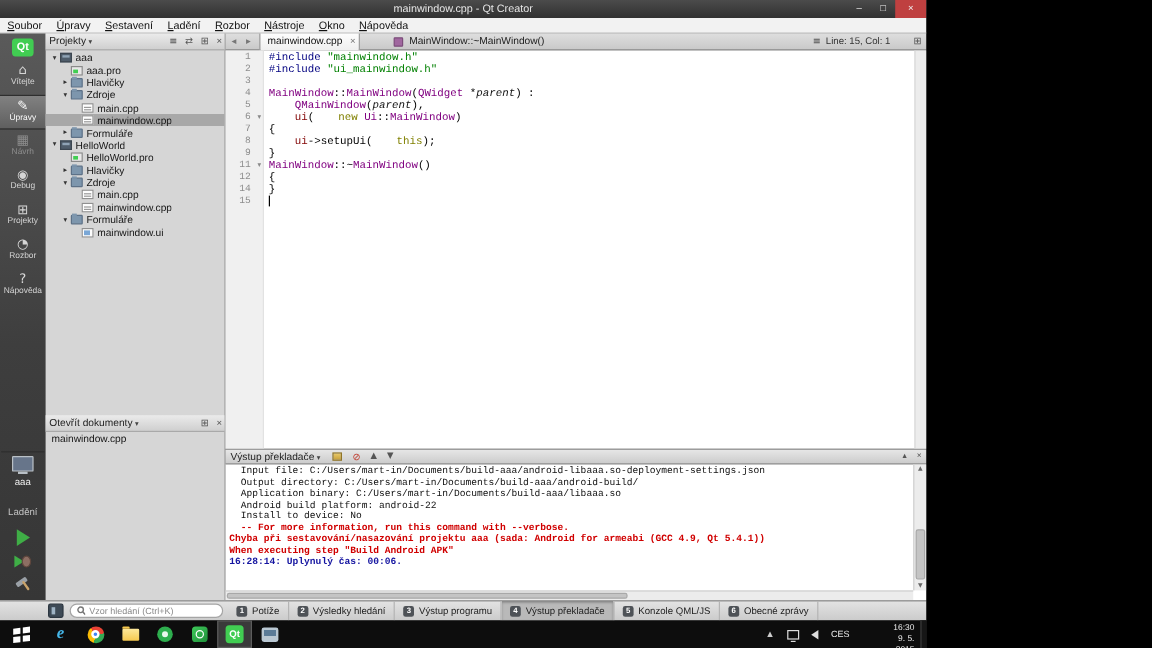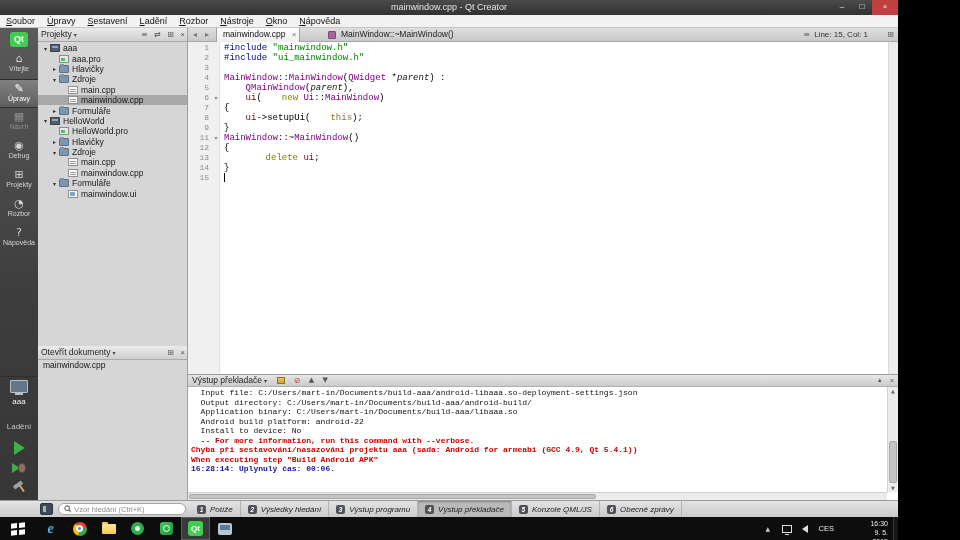--- a/index.html
+++ b/index.html
@@ -1,16 +1,16 @@
 <!DOCTYPE html>
 <html><head>
 <meta charset="utf-8">
 <style>
   html,body{margin:0;padding:0;background:#000;}
-  .screen{position:relative;width:898px;height:540px;overflow:hidden;background:#3a3a3a;font-family:"Liberation Sans",sans-serif;-webkit-font-smoothing:antialiased;}
+  .screen{position:relative;width:772px;height:540px;overflow:hidden;background:#3a3a3a;font-family:"Liberation Sans",sans-serif;-webkit-font-smoothing:antialiased;}
   .icon-font{font-family:"DejaVu Sans",sans-serif;}
 
   
   .titlebar{position:absolute;top:0;left:0;right:0;height:15px;background:linear-gradient(#4b4b4b,#313131);}
   .title{position:absolute;left:0;right:0;text-align:center;font-size:9px;line-height:15px;color:#e6e6e6;}
   .wbtn{position:absolute;top:0;width:20px;height:15px;text-align:center;font-size:8px;line-height:14px;color:#eee;}
   .wbtn.min{right:46px}.wbtn.max{right:26px}
   .wbtn.close{right:0;width:26px;background:#bf4040;}
 
   
@@ -116,21 +116,21 @@
   .hthumb{position:absolute;left:1px;top:1px;bottom:1px;width:58%;background:#c4c4c4;border:1px solid #a8a8a8;border-radius:2px;}
 
   
   .bottombar{position:absolute;top:500px;left:0;right:0;height:17px;background:linear-gradient(#e3e3e3,#cbcbcb);border-top:1px solid #9c9c9c;box-sizing:border-box;}
   .sbtoggle{position:absolute;left:40px;top:2px;width:13px;height:12px;background:#3e4a56;border:1px solid #2c3640;border-radius:2px;box-sizing:border-box;}
   .sbtoggle::after{content:"";position:absolute;left:2px;top:2px;width:3px;height:6px;background:#9fb3c4;}
   .search{position:absolute;left:58px;top:2px;width:128px;height:12px;background:#fff;border:1px solid #a5a5a5;border-radius:6px;display:flex;align-items:center;padding:0 5px;box-sizing:border-box;}
   .searchinput{border:none;outline:none;background:transparent;font-size:7.5px;color:#333;width:100%;margin-left:3px;font-family:"Liberation Sans",sans-serif;padding:0;}
   .searchinput::placeholder{color:#8a8a8a;}
   #panes{position:absolute;left:190px;top:0;bottom:0;display:flex;}
-  .pane{display:flex;align-items:center;padding:0 7px;border-right:1px solid #b4b4b4;font-size:8px;color:#222;font-style:italic;}
+  .pane{display:flex;align-items:center;padding:0 7px;border-right:1px solid #b4b4b4;font-size:8px;color:#222;}
   .pane.active{background:#b9b9b9;box-shadow:inset 0 1px 2px rgba(0,0,0,.3);}
   .pnum{width:9px;height:9px;background:#4e5257;color:#fff;font-size:6.5px;line-height:9px;text-align:center;border-radius:2px;margin-right:4px;font-weight:bold;flex:none;}
   .plabel{white-space:nowrap;}
 
   
   .taskbar{position:absolute;top:517px;left:0;right:0;height:23px;background:#0d0d0d;}
   #taskicons{position:absolute;left:0;top:0;display:flex;height:100%;}
   .tbtn{width:29px;height:100%;display:flex;align-items:center;justify-content:center;}
   .tbtn:first-child{width:36px;}
   .tbtn.tactive{background:#3a3a3a;box-shadow:inset 0 0 0 1px #5c5c5c;}
@@ -353,21 +353,20 @@
         <div class="crow"><span class="cnum">2</span><span class="cfold icon-font"></span><span class="ctext"><span class="tok-pp">#include </span><span class="tok-str">"ui_mainwindow.h"</span></span></div>
         <div class="crow"><span class="cnum">3</span><span class="cfold icon-font"></span><span class="ctext"></span></div>
         <div class="crow"><span class="cnum">4</span><span class="cfold icon-font"></span><span class="ctext"><span class="tok-type">MainWindow</span><span class="tok-pl">::</span><span class="tok-type">MainWindow</span><span class="tok-pl">(</span><span class="tok-type">QWidget</span><span class="tok-pl"> *</span><span class="tok-arg">parent</span><span class="tok-pl">) :</span></span></div>
         <div class="crow"><span class="cnum">5</span><span class="cfold icon-font"></span><span class="ctext"><span class="tok-pl">    </span><span class="tok-type">QMainWindow</span><span class="tok-pl">(</span><span class="tok-arg">parent</span><span class="tok-pl">),</span></span></div>
         <div class="crow"><span class="cnum">6</span><span class="cfold icon-font">▾</span><span class="ctext"><span class="tok-pl">    </span><span class="tok-field">ui</span><span class="tok-pl">(</span><span class="tok-kw">new</span><span class="tok-pl"> </span><span class="tok-type">Ui</span><span class="tok-pl">::</span><span class="tok-type">MainWindow</span><span class="tok-pl">)</span></span></div>
         <div class="crow"><span class="cnum">7</span><span class="cfold icon-font"></span><span class="ctext"><span class="tok-pl">{</span></span></div>
         <div class="crow"><span class="cnum">8</span><span class="cfold icon-font"></span><span class="ctext"><span class="tok-pl">    </span><span class="tok-field">ui</span><span class="tok-pl">-&gt;setupUi(</span><span class="tok-kw">this</span><span class="tok-pl">);</span></span></div>
         <div class="crow"><span class="cnum">9</span><span class="cfold icon-font"></span><span class="ctext"><span class="tok-pl">}</span></span></div>
         <div class="crow"><span class="cnum">11</span><span class="cfold icon-font">▾</span><span class="ctext"><span class="tok-type">MainWindow</span><span class="tok-pl">::~</span><span class="tok-type">MainWindow</span><span class="tok-pl">()</span></span></div>
         <div class="crow"><span class="cnum">12</span><span class="cfold icon-font"></span><span class="ctext"><span class="tok-pl">{</span></span></div>
-        <div class="crow"><span class="cnum">13</span><span class="cfold icon-font"></span><span class="ctext"><span class="tok-pl">    </span><span class="tok-kw">delete</span><span class="tok-pl"> </span><span class="tok-field">ui</span><span class="tok-pl">;</span></span></div>
         <div class="crow"><span class="cnum">14</span><span class="cfold icon-font"></span><span class="ctext"><span class="tok-pl">}</span></span></div>
         <div class="crow"><span class="cnum">15</span><span class="cfold icon-font"></span><span class="ctext"><span class="caret"></span></span></div>
       </div>
     <div class="ed-scroll"></div>
   </div>
 
   <div class="outhead">
     <span>Výstup překladače</span><span class="combo-arrow icon-font">▾</span>
     <span class="ohbtn clear"></span>
     <span class="ohbtn cancel icon-font">⊘</span>

